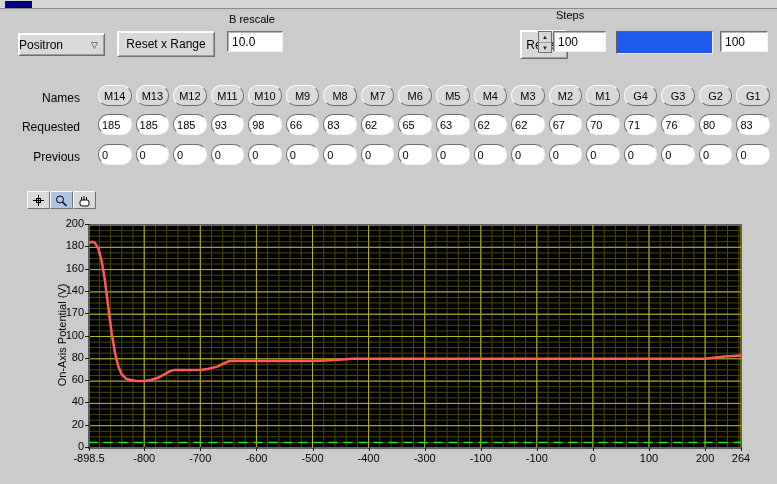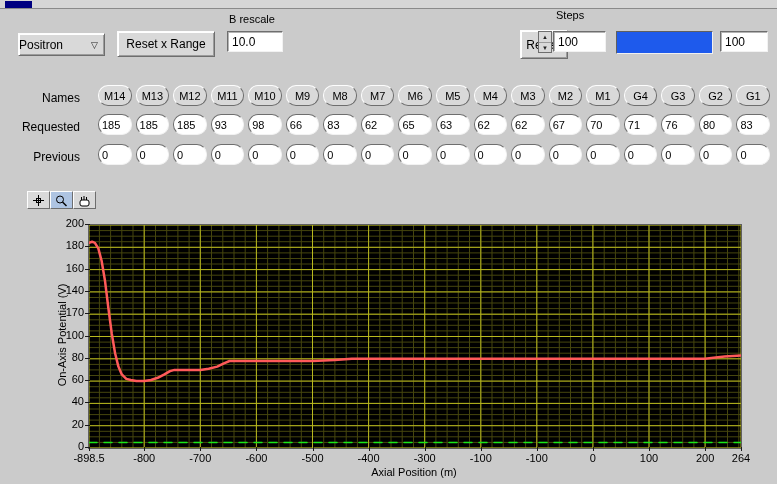--- a/index.html
+++ b/index.html
@@ -167,21 +167,20 @@
     <div class="gbtn">
       <svg width="15" height="13" viewBox="0 0 15 13">
         <rect x="3" y="6" width="9" height="6" rx="2" fill="#fff" stroke="#000"></rect>
         <path d="M4.5 6 V3 M7 6 V2 M9.5 6 V3" stroke="#000" fill="none"></path>
       </svg>
     </div>
   </div>
 
 
   <div class="ylabel">On-Axis Potential (V)</div>
-  <div class="xlabel">Axial Position (m)</div>
 
   <div class="plot">
     <svg width="652" height="223" viewBox="0 0 652 223" preserveAspectRatio="none">
         <line x1="10.4" y1="0" x2="10.4" y2="223" stroke="#46460e"></line>
         <line x1="21.6" y1="0" x2="21.6" y2="223" stroke="#46460e"></line>
         <line x1="32.8" y1="0" x2="32.8" y2="223" stroke="#46460e"></line>
         <line x1="44.0" y1="0" x2="44.0" y2="223" stroke="#46460e"></line>
         <line x1="55.2" y1="0" x2="55.2" y2="223" stroke="#46460e"></line>
         <line x1="66.5" y1="0" x2="66.5" y2="223" stroke="#46460e"></line>
         <line x1="77.7" y1="0" x2="77.7" y2="223" stroke="#46460e"></line>

